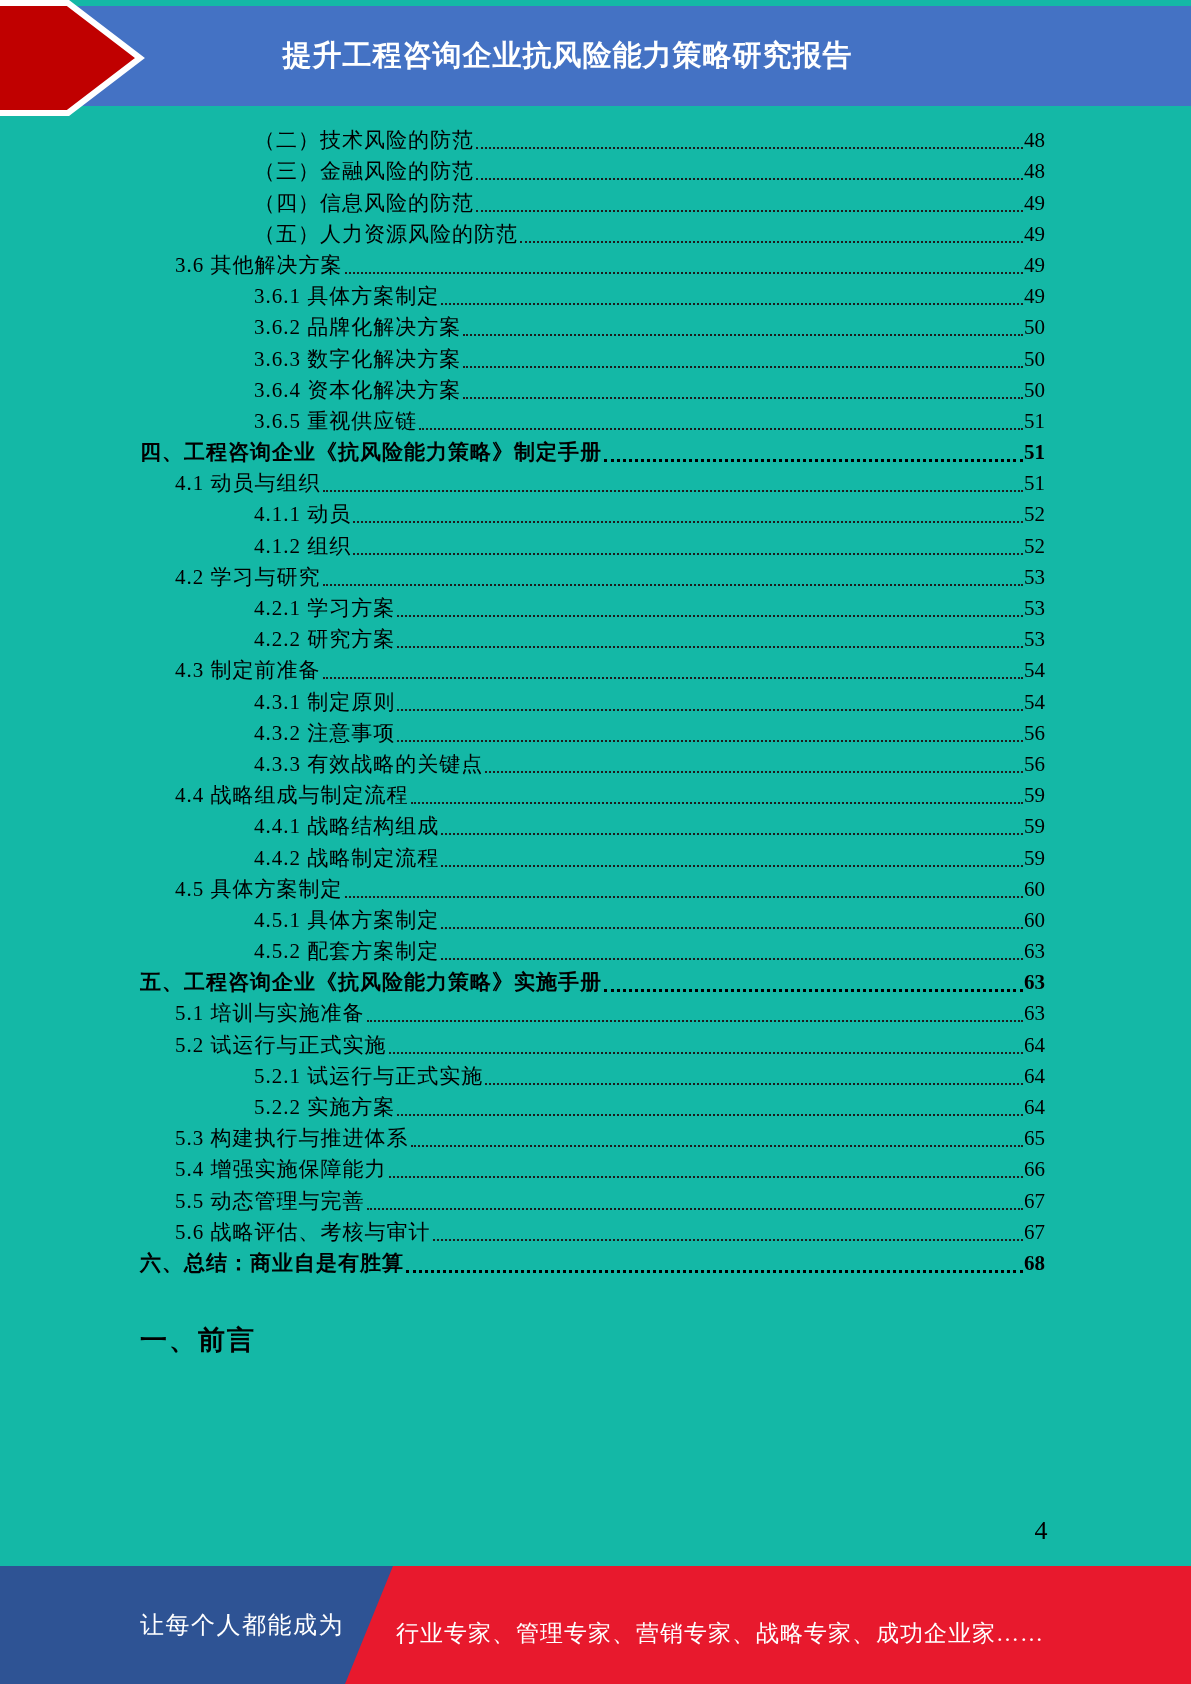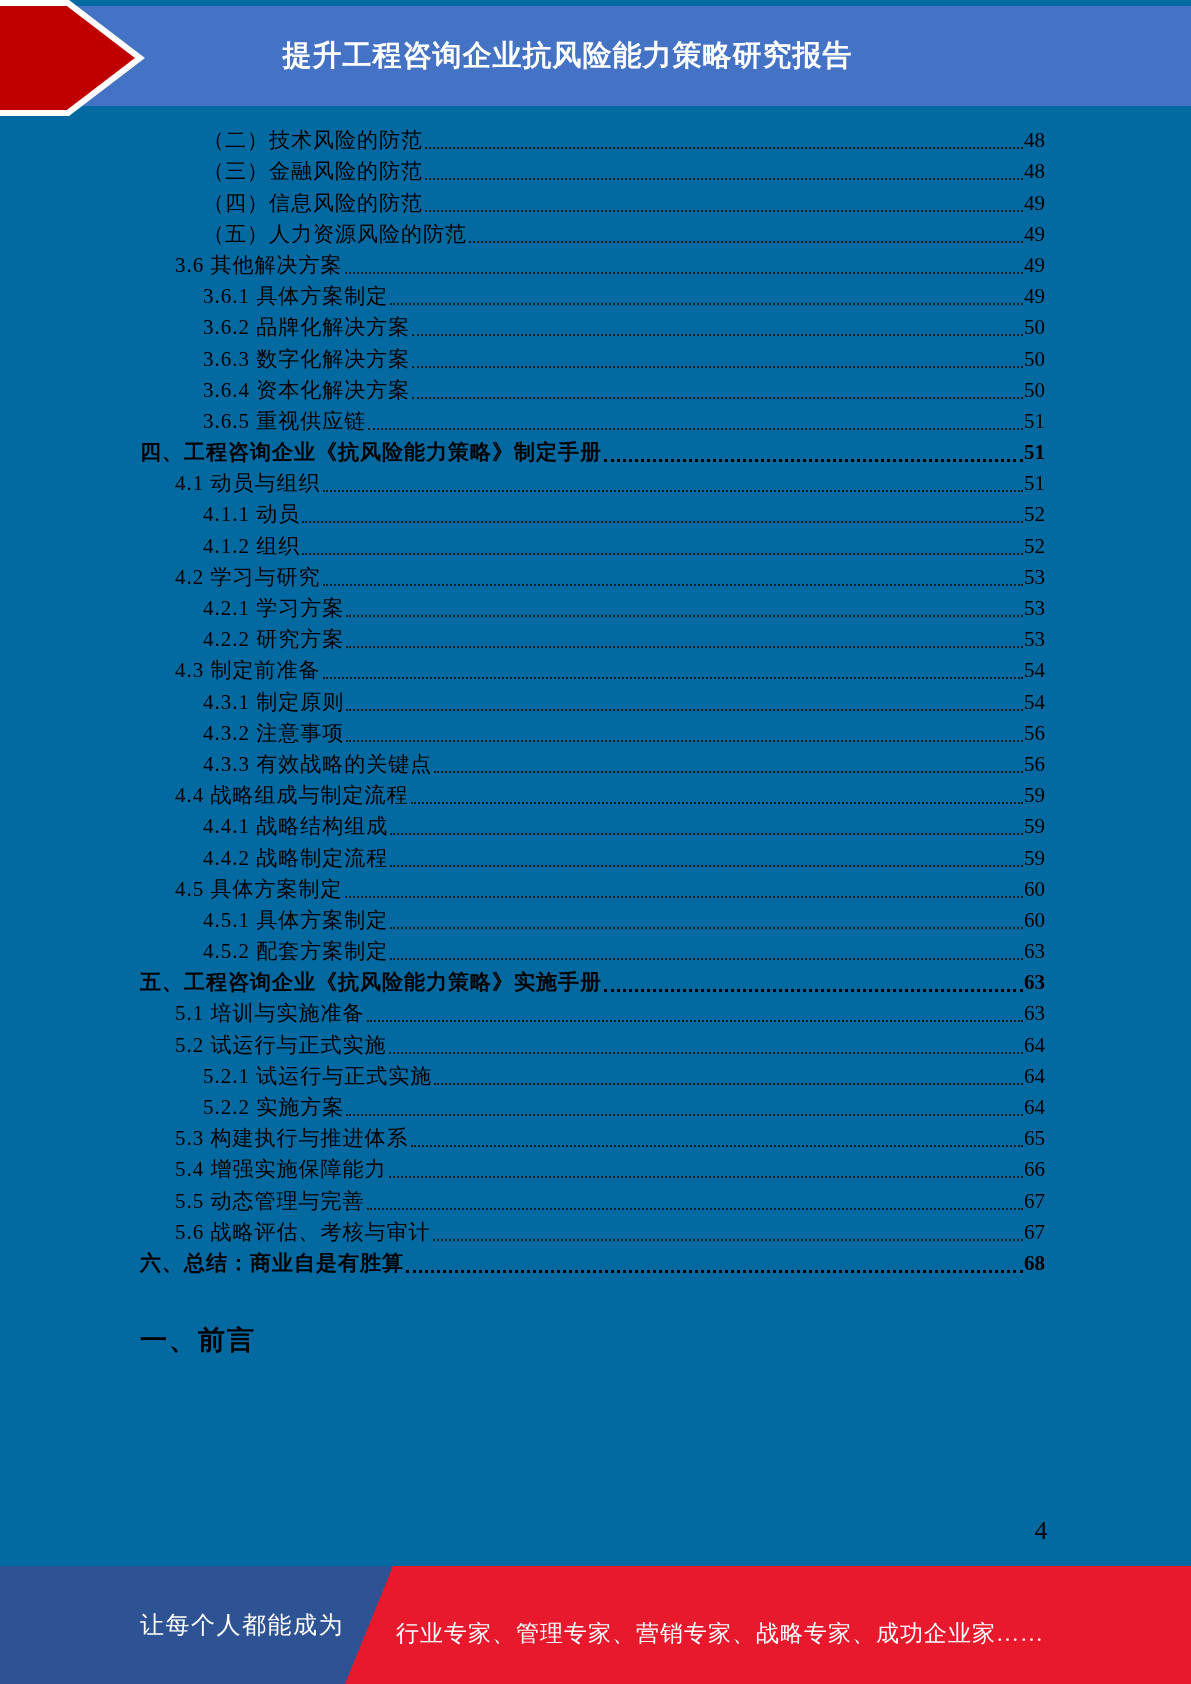--- a/index.html
+++ b/index.html
@@ -1,19 +1,19 @@
 <!DOCTYPE html>
 <html style="--header-blue: #4472C4; --arrow-red: #C00000; --footer-blue: #2E5394; --footer-red: #E8192D;"><head>
 <meta charset="utf-8">
 <style>
   html,body{margin:0;padding:0;background:#e9e9e9;}
   .page{
     position:relative;
     width:1191px;height:1684px;
-    background:#0369a1;
+    background:#14b8a6;
     overflow:hidden;
     font-family:"Liberation Serif","DejaVu Serif",serif;
     color:#000;
   }
 
   
   .header-band{
     position:absolute;left:0;top:6px;width:100%;height:100px;
     background:var(--header-blue,#4472C4);
     display:flex;align-items:center;justify-content:center;
@@ -40,21 +40,21 @@
   }
   .toc-label{white-space:nowrap;}
   .toc-dots{
     flex:1 1 auto;
     border-bottom:2.4px dotted #1c1c1c;
     margin:0 1px 6px 2px;
     min-width:10px;
   }
   .toc-page{white-space:nowrap;letter-spacing:0;}
   .toc-row.lvl-2 .toc-label{margin-left:35px;}
-  .toc-row.lvl-3 .toc-label{margin-left:63px;}
+  .toc-row.lvl-3 .toc-label{margin-left:114px;}
   .toc-row.bold{font-weight:bold;}
   .toc-row.bold .toc-dots{border-bottom:3px dotted #000;margin-bottom:5px;}
 
   
   .section-heading{
     position:absolute;left:140px;top:1322px;margin:0;
     font-family:"Liberation Sans","DejaVu Sans",sans-serif;
     font-size:27px;font-weight:900;letter-spacing:2px;color:#000;
   }
 

